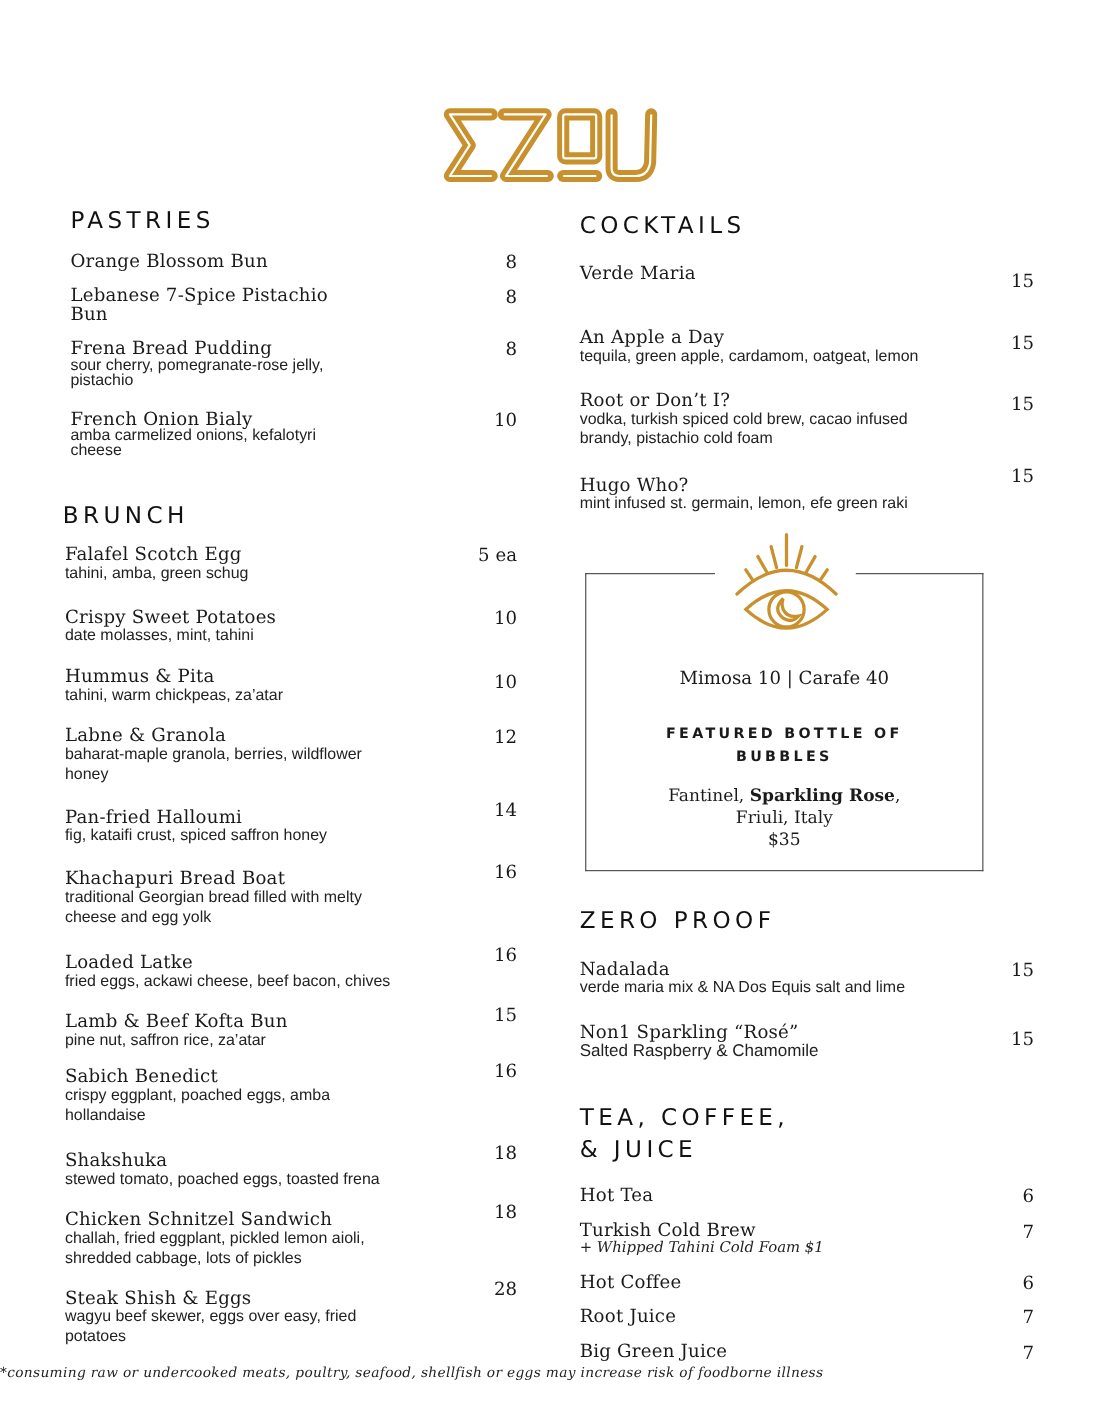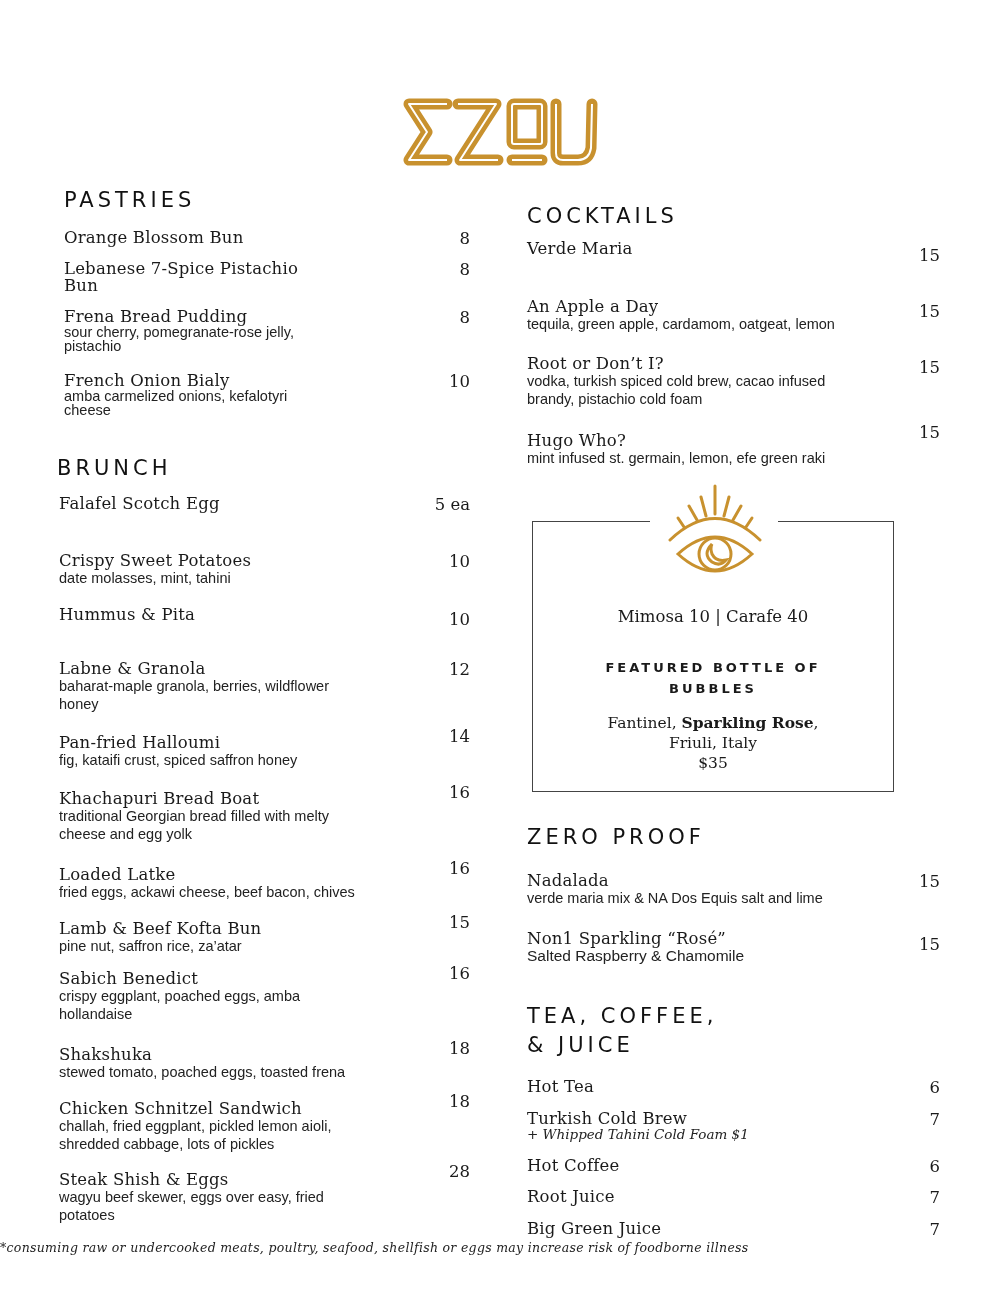--- a/index.html
+++ b/index.html
@@ -68,29 +68,31 @@
     <div class="price">10</div>
   </div>
 </div>
 
 <div class="col" style="left:57px; top:456px;">
   <div class="h">BRUNCH</div>
 </div>
 <div class="col" style="left:59px; top:495px; width:411px; height:740px;">
   <div class="item" style="top:0;">
     <div class="name">Falafel Scotch Egg</div>
+    <div class="desc">tahini, amba, green schug</div>
     <div class="price">5 ea</div>
   </div>
   <div class="item" style="top:57px;">
     <div class="name">Crispy Sweet Potatoes</div>
     <div class="desc">date molasses, mint, tahini</div>
     <div class="price">10</div>
   </div>
   <div class="item" style="top:111px;">
     <div class="name">Hummus &amp; Pita</div>
+    <div class="desc">tahini, warm chickpeas, za’atar</div>
     <div class="price" style="top:4px;">10</div>
   </div>
   <div class="item" style="top:165px;">
     <div class="name">Labne &amp; Granola</div>
     <div class="desc" style="width:310px;">baharat-maple granola, berries, wildflower honey</div>
     <div class="price">12</div>
   </div>
   <div class="item" style="top:239px;">
     <div class="name">Pan-fried Halloumi</div>
     <div class="desc">fig, kataifi crust, spiced saffron honey</div>
@@ -126,21 +128,21 @@
     <div class="desc" style="width:330px;">challah, fried eggplant, pickled lemon aioli, shredded cabbage, lots of pickles</div>
     <div class="price" style="top:-8px;">18</div>
   </div>
   <div class="item" style="top:676px;">
     <div class="name">Steak Shish &amp; Eggs</div>
     <div class="desc" style="width:310px;">wagyu beef skewer, eggs over easy, fried potatoes</div>
     <div class="price" style="top:-9px;">28</div>
   </div>
 </div>
 
-<div class="col" style="left:527px; top:204px;text-align:center;">
+<div class="col" style="left:527px; top:193px;text-align:center;">
   <div class="h">COCKTAILS</div>
 </div>
 <div class="col" style="left:527px; top:240px; width:413px; height:240px;">
   <div class="item" style="top:0;">
     <div class="name">Verde Maria</div>
     <div class="price" style="top:6px;">15</div>
   </div>
   <div class="item" style="top:58px;">
     <div class="name">An Apple a Day</div>
     <div class="desc">tequila, green apple, cardamom, oatgeat, lemon</div>

